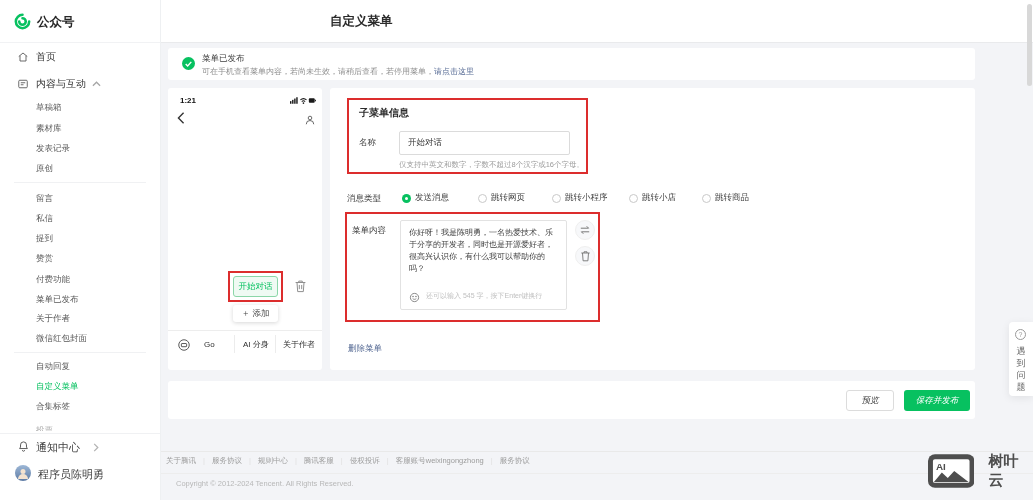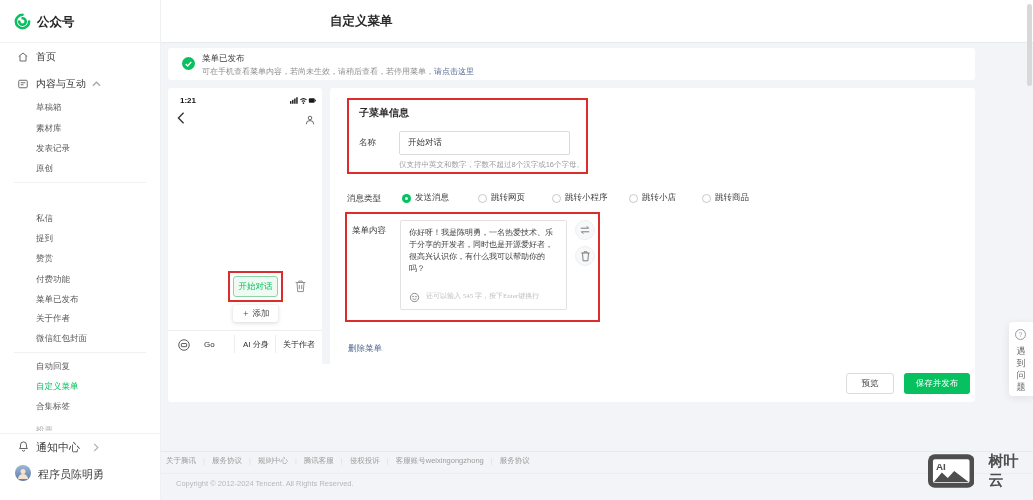--- a/index.html
+++ b/index.html
@@ -64,30 +64,30 @@
   .name-input{position:absolute;left:69px;top:43px;width:171px;height:24px;box-sizing:border-box;
               border:1px solid #dbdbdb;border-radius:2px;background:#fff;padding:0 8px;
               font-size:8.5px;color:#333;font-family:inherit;}
   .hint{position:absolute;left:69px;top:72px;font-size:7.5px;color:#9b9b9b;}
   .radio{position:absolute;top:106px;width:9px;height:9px;border-radius:50%;
          border:1px solid #c9c9c9;background:#fff;box-sizing:border-box;cursor:pointer;}
   .radio.sel{border:none;background:#07c160;}
   .radio.sel:after{content:"";position:absolute;left:3px;top:3px;width:3px;height:3px;border-radius:50%;background:#fff;}
   .ropt{position:absolute;top:104px;font-size:8.5px;color:#404040;cursor:pointer;}
   .ta{position:absolute;left:70px;top:132px;width:167px;height:90px;box-sizing:border-box;
-      border:1px solid #e2e2e2;border-radius:2px;background:#fff;font-family:Liberation Serif, serif;}
+      border:1px solid #e2e2e2;border-radius:2px;background:#fff;}
   .ta-text{position:absolute;left:8px;top:6px;width:150px;font-size:8px;line-height:12px;color:#404040;}
   .ta-smile{position:absolute;left:8px;bottom:6px;width:11px;height:11px;cursor:pointer;}
   .ta-counter{position:absolute;left:25px;bottom:8px;font-size:7px;color:#c0c0c0;}
   .cir{position:absolute;left:245px;width:20px;height:20px;border-radius:50%;background:#f7f8fa;
        border:1px solid #efefef;box-sizing:border-box;cursor:pointer;}
   .cir svg{display:block;margin:3px auto 0;}
   .del-link{position:absolute;left:18px;top:255px;font-size:8.5px;color:#576b95;cursor:pointer;}
   
-  .actionbar{position:absolute;left:168px;top:364px;width:807px;height:38px;background:#fff;border-radius:3px;}
+  .actionbar{position:absolute;left:168px;top:381px;width:807px;height:38px;background:#fff;border-radius:3px;font-style:italic;}
   .btn-prev{position:absolute;left:678px;top:9px;width:48px;height:21px;line-height:19px;box-sizing:border-box;
             border:1px solid #dcdcdc;border-radius:3px;background:#fff;font-size:8.5px;color:#404040;
             text-align:center;cursor:pointer;}
   .btn-save{position:absolute;left:736px;top:9px;width:66px;height:21px;line-height:21px;border-radius:3px;
             background:#07c160;font-size:8.5px;color:#fff;text-align:center;cursor:pointer;}
   
   .fline1{position:absolute;left:160px;top:451px;width:873px;height:1px;background:#e9e9e9;}
   .fline2{position:absolute;left:160px;top:473px;width:873px;height:1px;background:#ededed;}
   .flinks{position:absolute;left:166px;top:456px;font-size:7.5px;color:#9c9c9c;}
   .flink{cursor:pointer;margin-top:44px;}
@@ -146,20 +146,23 @@
         </div>
       <div class="nav-item sub" style="top:96px">
           <span class="lbl">发表记录</span>
         </div>
       <div class="nav-item sub" style="top:116px">
           <span class="lbl">原创</span>
         </div>
 
       <div class="side-div" style="top:140px"></div>
 
+      <div class="nav-item sub" style="top:146px">
+          <span class="lbl">留言</span>
+        </div>
       <div class="nav-item sub" style="top:166px">
           <span class="lbl">私信</span>
         </div>
       <div class="nav-item sub" style="top:186px">
           <span class="lbl">提到</span>
         </div>
       <div class="nav-item sub" style="top:206px">
           <span class="lbl">赞赏</span>
         </div>
       <div class="nav-item sub" style="top:227px">

